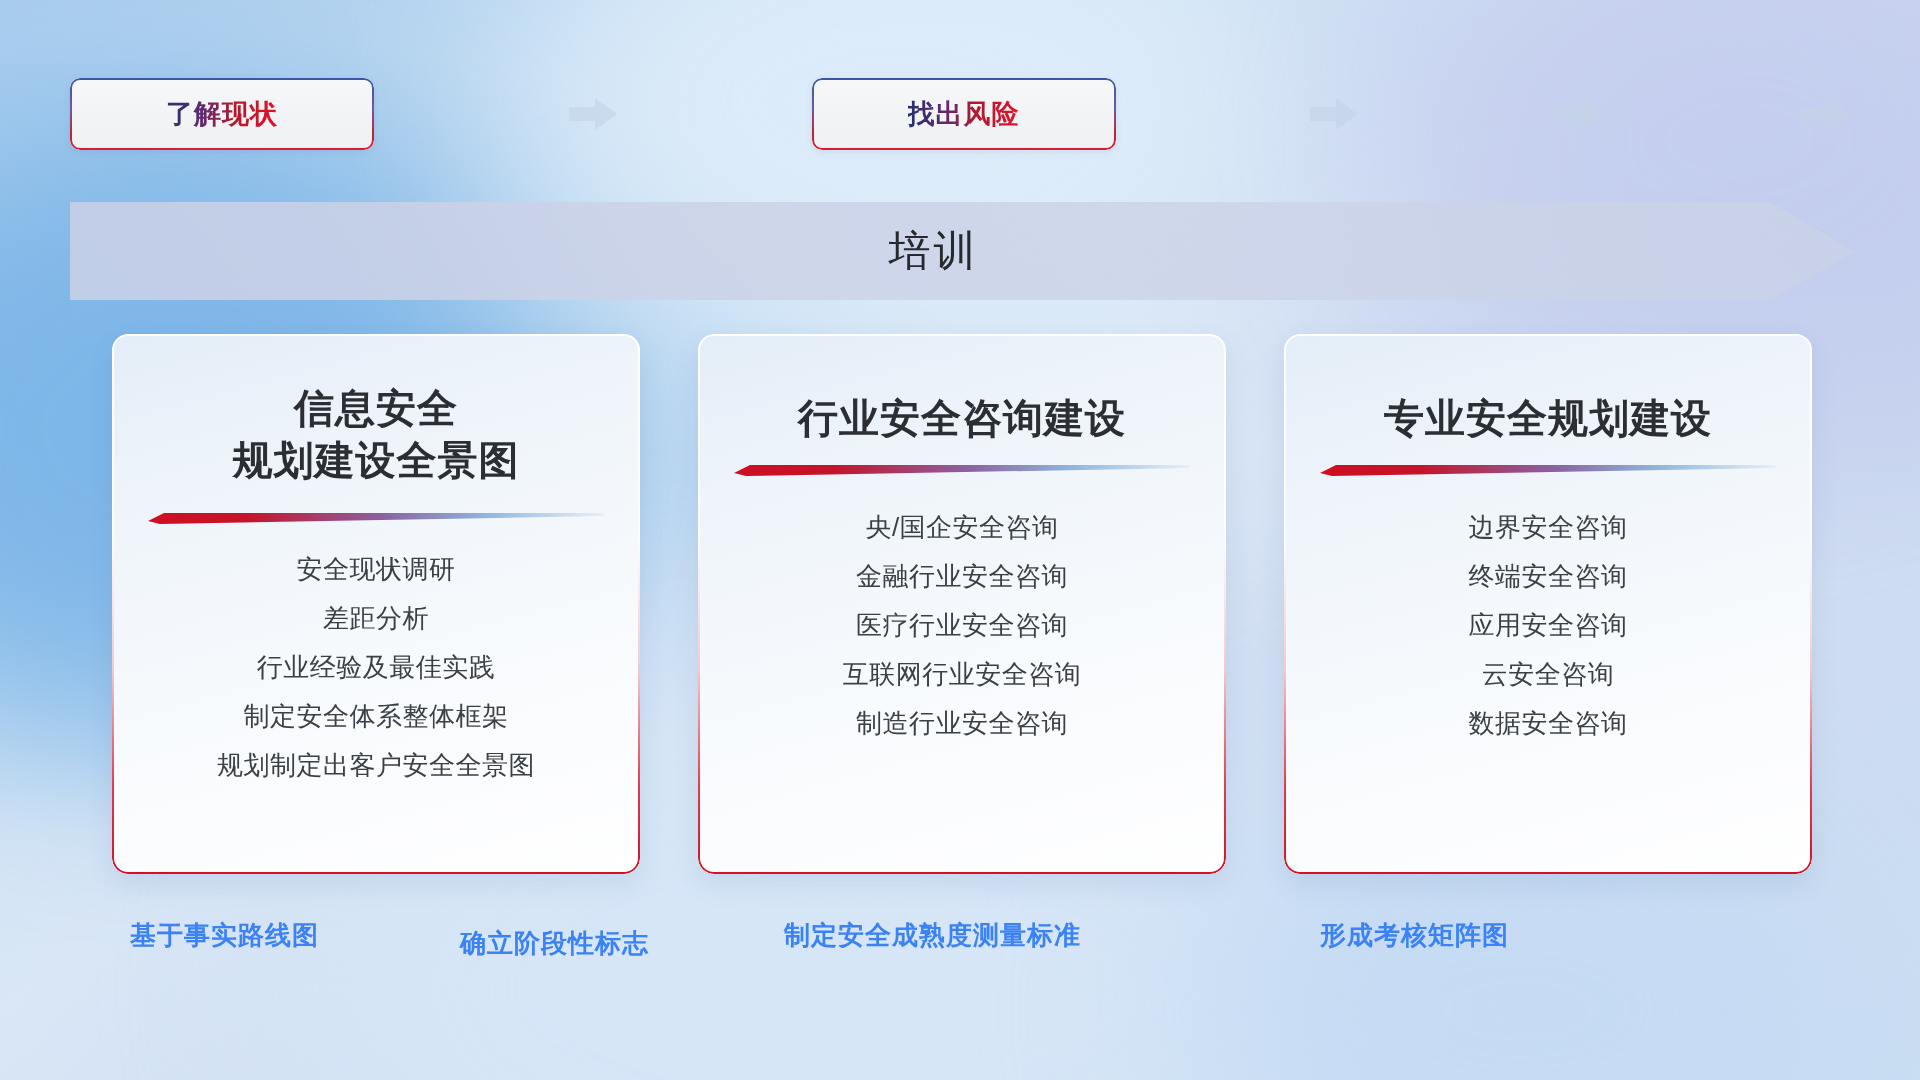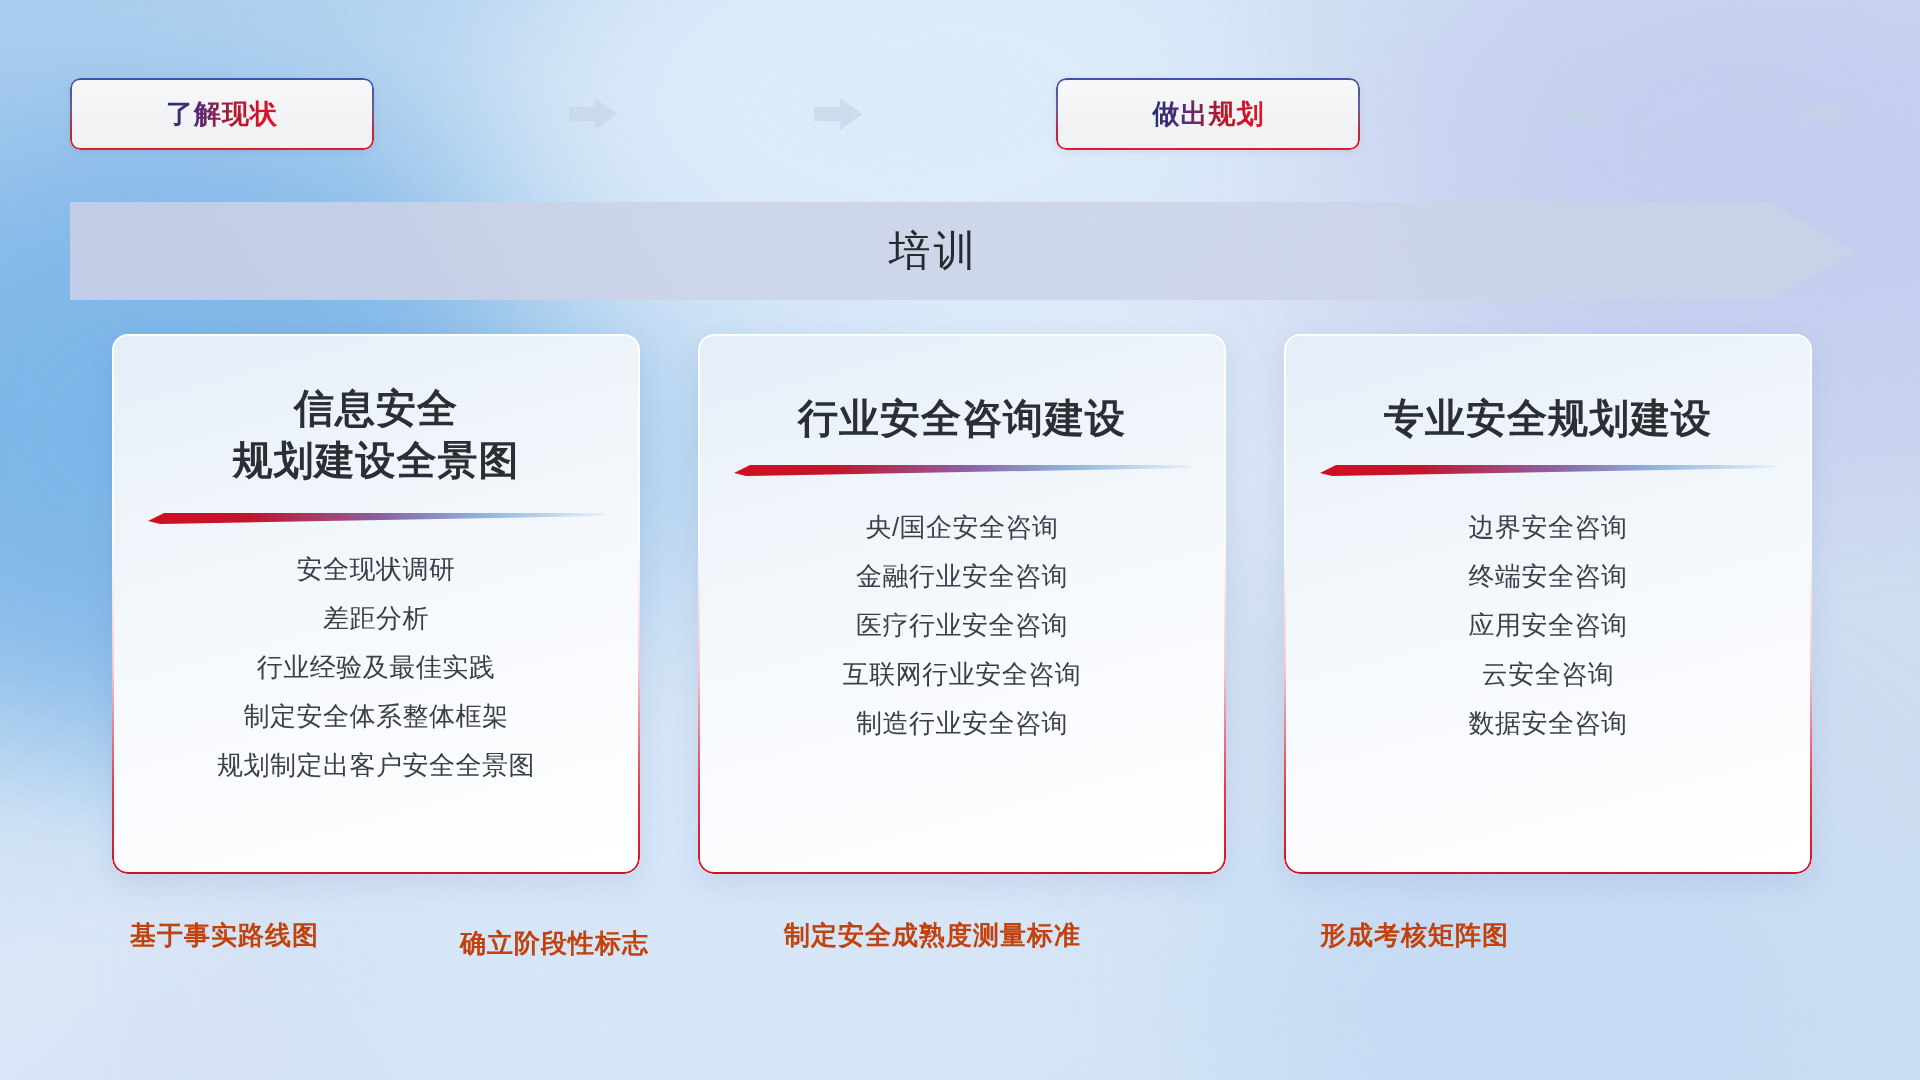--- a/index.html
+++ b/index.html
@@ -101,21 +101,21 @@
   .card.c1 .card-list{margin-top:24px;}
   .card-list li{
     list-style:none;font-size:26px;color:#3a4046;line-height:1.62;letter-spacing:.5px;
   }
 
   
   .captions{
     position:absolute;left:112px;top:918px;width:1700px;height:44px;
   }
   .caption{
-    position:absolute;top:0;font-size:26px;font-weight:700;color:#c2410c;
+    position:absolute;top:0;font-size:26px;font-weight:700;color:#3b82f6;
     letter-spacing:1px;white-space:nowrap;
   }
   .cap0{left:18px;}
   .cap1{left:348px;margin-top:8px;}
   .cap2{left:672px;}
   .cap3{left:1208px;}
 </style>
 </head>
 <body>
 
@@ -132,30 +132,30 @@
     <div class="step-box">
       <span class="step-label">了解现状</span>
     </div>
 
     <div class="step-arrow">
       <svg viewBox="0 0 52 40" aria-hidden="true">
         <path d="M2 13 H28 V4 L50 20 L28 36 V27 H2 Z" fill="#c4d4e7"></path>
       </svg>
     </div>
 
-
-    <div class="step-arrow">
-      <svg viewBox="0 0 52 40" aria-hidden="true">
-        <path d="M2 13 H28 V4 L50 20 L28 36 V27 H2 Z" fill="#c4d4e7"></path>
-      </svg>
-    </div>
-
     <div class="step-box">
-      <span class="step-label">做出规划</span>
-    </div>
+      <span class="step-label">找出风险</span>
+    </div>
+
+    <div class="step-arrow">
+      <svg viewBox="0 0 52 40" aria-hidden="true">
+        <path d="M2 13 H28 V4 L50 20 L28 36 V27 H2 Z" fill="#c4d4e7"></path>
+      </svg>
+    </div>
+
 
     <div class="step-arrow">
       <svg viewBox="0 0 52 40" aria-hidden="true">
         <path d="M2 13 H28 V4 L50 20 L28 36 V27 H2 Z" fill="#c4d4e7"></path>
       </svg>
     </div>
 
 
     <div class="step-arrow">
       <svg viewBox="0 0 52 40" aria-hidden="true">

